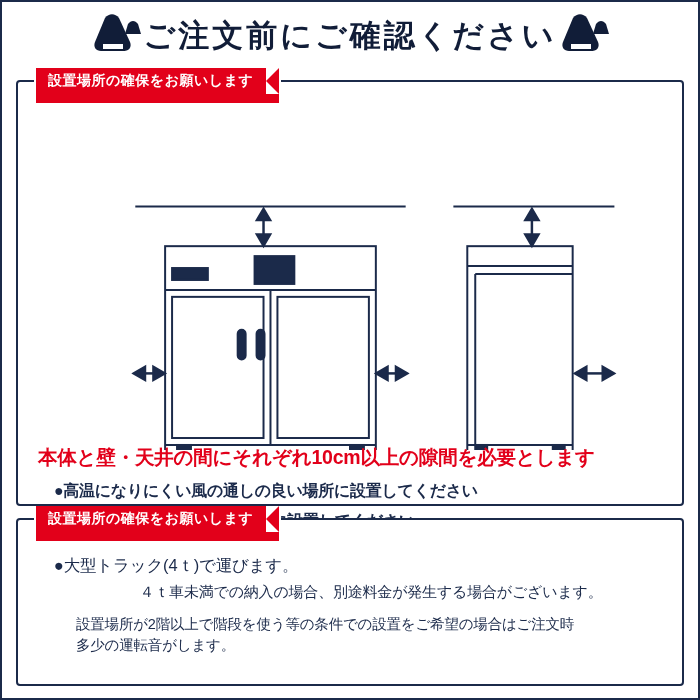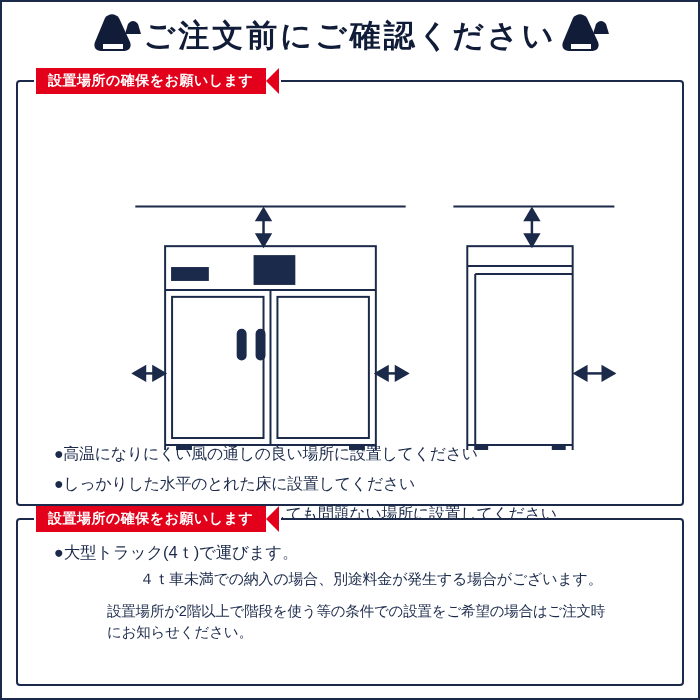--- a/index.html
+++ b/index.html
@@ -49,21 +49,21 @@
   }
 
   
   .ribbon {
     display: inline-block;
     position: relative;
     background: #e2001a;
     color: #ffffff;
     font-size: 14px;
     font-weight: bold;
-    padding: 4px 26px 4px 12px;
+    padding: 4px 26px 13px 12px;
     letter-spacing: 0.5px;
   }
   .ribbon::after {
     content: "";
     position: absolute;
     top: 0;
     right: 0;
     width: 0;
     height: 0;
     border-top: 13px solid #fff;
@@ -116,49 +116,50 @@
     letter-spacing: -0.2px;
     margin: 0 0 10px 4px;
     white-space: nowrap;
   }
   .bullet-line {
     font-size: 16px;
     color: #1b2a4a;
     margin: 0 0 9px 20px;
     letter-spacing: -0.3px;
     white-space: nowrap;
+    font-weight: bold;
   }
 
   
   .p2-body {
     position: absolute;
     top: 22px;
     left: 18px;
     right: 12px;
   }
   .p2-line {
     font-size: 16.5px;
-    margin: 0 0 6px 18px;
+    margin: 13px 0 6px 18px;
     letter-spacing: -0.2px;
     white-space: nowrap;
   }
   .p2-sub {
     font-size: 15px;
     margin: 0 0 12px 36px;
     letter-spacing: -0.2px;
     white-space: nowrap;
     text-align: center;
   }
   .p2-sub2 {
     font-size: 14.5px;
     margin: 8px 0 0 40px;
     line-height: 1.45;
     letter-spacing: -0.2px;
   }
-  .p2-sub2 span { display: block; white-space: nowrap; margin-left: 31px; }
+  .p2-sub2 span { display: block; white-space: nowrap; }
 </style>
 </head>
 <body>
 
 <div class="page">
 
   <div class="header">
     <span class="onigiri">
       <svg viewBox="0 0 50 44" width="50" height="44" aria-hidden="true">
         <path d="M14 6 C18 1 24 1 28 6 L39 30 C41 35 38 39 33 39 L10 39 C5 39 2 35 4 30 Z" fill="#111d38"></path>
@@ -247,34 +248,35 @@
             <polygon points="360,276 372,269 372,283"></polygon>
 
             <polygon points="600,276 588,269 588,283"></polygon>
             <polygon points="560,276 572,269 572,283"></polygon>
           </g>
         </g>
       </svg>
     </div>
 
     <div class="notes">
+      <p class="note-red">本体と壁・天井の間にそれぞれ10cm以上の隙間を必要とします</p>
       <p class="bullet-line">●高温になりにくい風の通しの良い場所に設置してください</p>
       <p class="bullet-line">●しっかりした水平のとれた床に設置してください</p>
       <p class="bullet-line">●多少の運転音がします。音がしても問題ない場所に設置してください</p>
     </div>
   </div>
 
   <div class="panel panel-2">
     <div class="panel-label">
       <span class="ribbon">設置場所の確保をお願いします</span>
     </div>
 
     <div class="p2-body">
       <p class="p2-line">●大型トラック(4ｔ)で運びます。</p>
       <p class="p2-sub">４ｔ車未満での納入の場合、別途料金が発生する場合がございます。</p>
       <div class="p2-sub2">
         <span>設置場所が2階以上で階段を使う等の条件での設置をご希望の場合はご注文時</span>
-        <span>にお知らせください。</span>
+        <span>多少の運転音がします。</span>
       </div>
     </div>
   </div>
 
 </div>
 
 </body></html>

